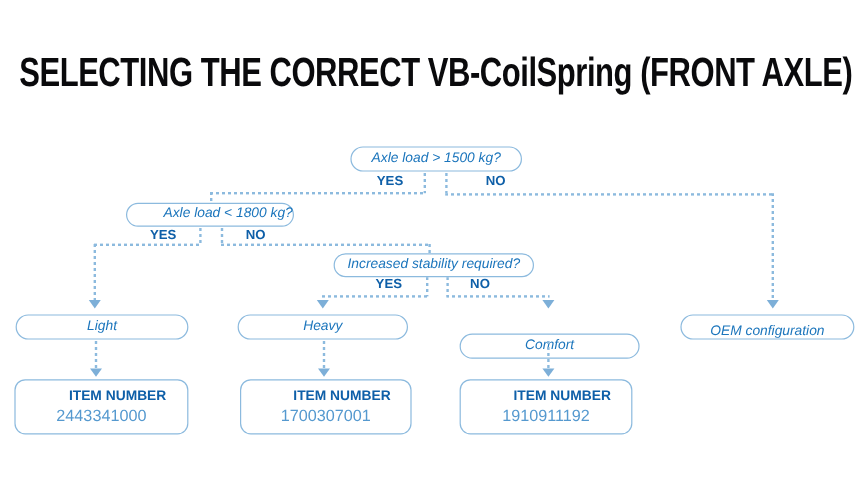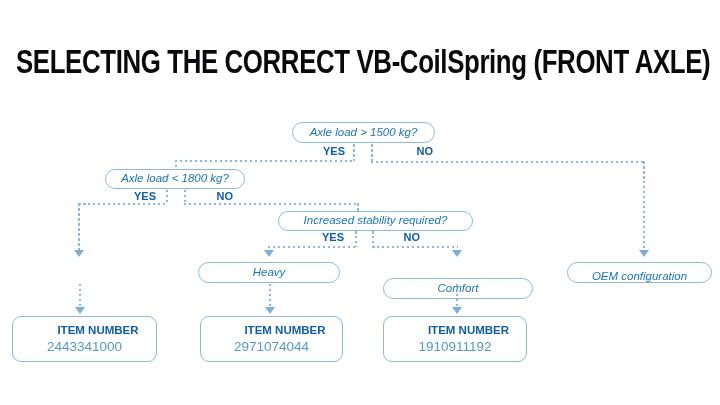--- a/index.html
+++ b/index.html
@@ -20,21 +20,21 @@
   }
   .itembox{
     position:absolute;box-sizing:border-box;background:#ffffff;
     border:1.5px solid #8cbade;border-radius:9px;
     display:flex;flex-direction:column;align-items:center;justify-content:center;gap:4px;
   }
   .itembox .ilabel{color:#0e5fa8;font-weight:bold;font-size:11.5px;line-height:1;margin-left:27px;}
   .itembox .inum{color:#5599cf;font-size:13.5px;line-height:1;}
   .yn{
     position:absolute;color:#0e5fa8;font-weight:bold;font-size:11px;line-height:1;
-    width:40px;text-align:right;
+    width:40px;text-align:center;
   }
   .hline{
     position:absolute;height:2px;
     background:repeating-linear-gradient(90deg,#8cbade 0 2.5px,transparent 2.5px 5px);
   }
   .vline{
     position:absolute;width:2px;
     background:repeating-linear-gradient(180deg,#8cbade 0 2.5px,transparent 2.5px 5px);
   }
   .arrow{
@@ -46,51 +46,54 @@
 </head>
 <body>
 
 <div id="canvas">
 
   <div class="title">SELECTING THE CORRECT VB-CoilSpring (FRONT AXLE)</div>
 
   <div class="pill" style="left:292px;top:122px;width:143px;height:21px;">
     <span>Axle load &gt; 1500 kg?</span>
   </div>
-  <div class="pill" style="left:105px;top:169px;width:140px;height:20px;">
+  <div class="pill" style="left:105px;top:169px;width:140px;height:20px;justify-content:flex-end;">
     <span>Axle load &lt; 1800 kg?</span>
   </div>
-  <div class="pill" style="left:278px;top:211px;width:195px;height:20px;">
+  <div class="pill" style="left:278px;top:211px;width:167px;height:20px;">
     <span>Increased stability required?</span>
   </div>
 
   <div class="yn" style="left:305px;top:146px;">YES</div>
   <div class="yn" style="left:393px;top:146px;">NO</div>
   <div class="yn" style="left:116px;top:191px;">YES</div>
   <div class="yn" style="left:193px;top:191px;">NO</div>
   <div class="yn" style="left:304px;top:232px;">YES</div>
   <div class="yn" style="left:380px;top:232px;">NO</div>
 
+  <div class="pill" style="left:13px;top:262px;width:144px;height:21px;">
+    <span>Light</span>
+  </div>
   <div class="pill" style="left:198px;top:262px;width:142px;height:21px;">
     <span>Heavy</span>
   </div>
   <div class="pill" style="left:383px;top:262px;width:150px;height:21px;margin-top:16px;">
     <span>Comfort</span>
   </div>
   <div class="pill" style="left:567px;top:262px;width:145px;height:21px;align-items:flex-end;">
     <span>OEM configuration</span>
   </div>
 
   <div class="itembox" style="left:12px;top:316px;width:145px;height:46px;">
     <div class="ilabel">ITEM NUMBER</div>
     <div class="inum">2443341000</div>
   </div>
   <div class="itembox" style="left:200px;top:316px;width:143px;height:46px;">
     <div class="ilabel">ITEM NUMBER</div>
-    <div class="inum">2971074044</div>
+    <div class="inum">1700307001</div>
   </div>
   <div class="itembox" style="left:383px;top:316px;width:144px;height:46px;">
     <div class="ilabel">ITEM NUMBER</div>
     <div class="inum">1910911192</div>
   </div>
 
   <div class="vline" style="left:353px;top:144px;height:17px;"></div>
   <div class="vline" style="left:371px;top:144px;height:17px;"></div>
   <div class="hline" style="left:175px;top:160px;width:180px;"></div>
   <div class="vline" style="left:175px;top:160px;height:9px;"></div>

